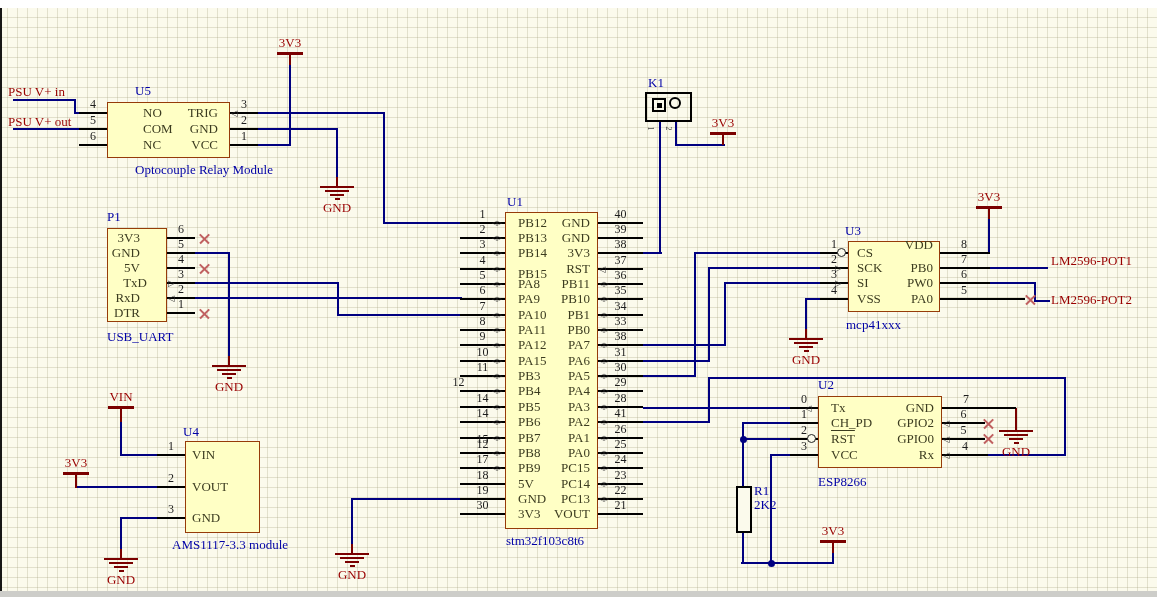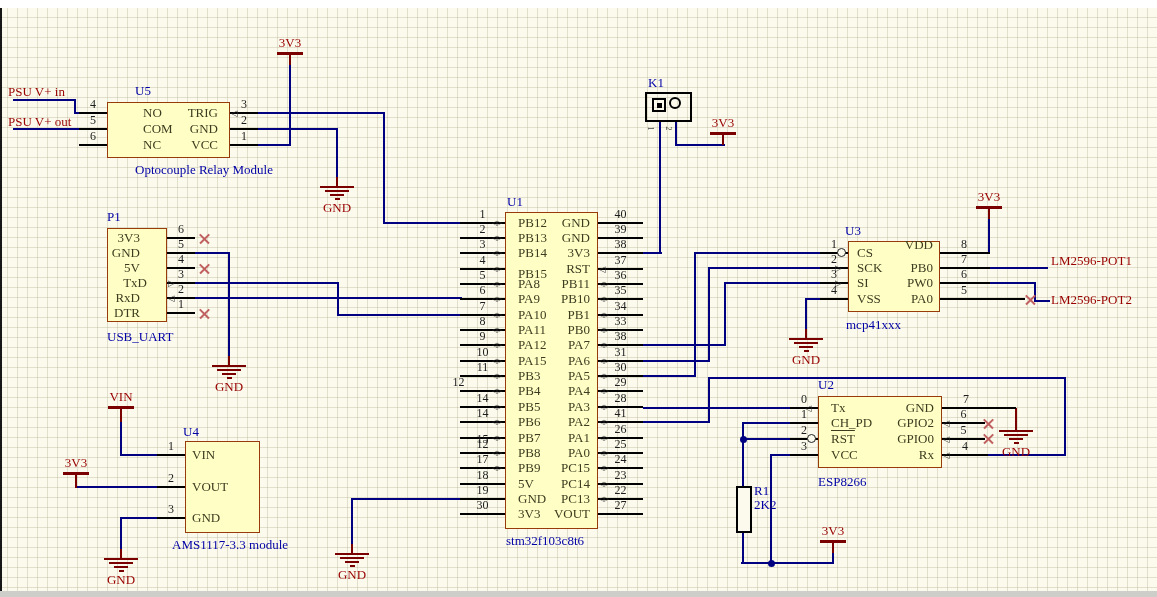--- a/index.html
+++ b/index.html
@@ -376,21 +376,21 @@
     <div class="glyph" style="left: 599px; top: 463px; font-size: 6.5px;">◁▷</div>
     <div class="stub" style="left: 598px; top: 483px; width: 45px; height: 2px;"></div>
     <div class="num" style="left: 598px; top: 469px; width: 45px;">23</div>
     <div class="pname" style="left: 507px; top: 476px; width: 83px; text-align: right;">PC14</div>
     <div class="glyph" style="left: 599px; top: 479px; font-size: 6.5px;">◁▷</div>
     <div class="stub" style="left: 598px; top: 498px; width: 45px; height: 2px;"></div>
     <div class="num" style="left: 598px; top: 484px; width: 45px;">22</div>
     <div class="pname" style="left: 507px; top: 491px; width: 83px; text-align: right;">PC13</div>
     <div class="glyph" style="left: 599px; top: 494px; font-size: 6.5px;">◁▷</div>
     <div class="stub" style="left: 598px; top: 513px; width: 45px; height: 2px;"></div>
-    <div class="num" style="left: 598px; top: 499px; width: 45px;">27</div>
+    <div class="num" style="left: 598px; top: 499px; width: 45px;">21</div>
     <div class="pname" style="left: 507px; top: 506px; width: 83px; text-align: right;">VOUT</div>
     <div class="cbody" style="left: 848px; top: 241px; width: 92px; height: 71px;"></div>
     <div class="desig" style="left: 845px; top: 224px;">U3</div>
     <div class="clabel" style="left: 846px; top: 318px;">mcp41xxx</div>
     <div class="stub" style="left: 820px; top: 252px; width: 28px; height: 2px;"></div>
     <div class="num" style="left: 820px; top: 238px; width: 28px;">1</div>
     <div class="pname" style="left: 857px; top: 245px;">CS</div>
     <div class="bub" style="left: 837px; top: 248px;"></div>
     <div class="stub" style="left: 820px; top: 267px; width: 28px; height: 2px;"></div>
     <div class="num" style="left: 820px; top: 253px; width: 28px;">2</div>

